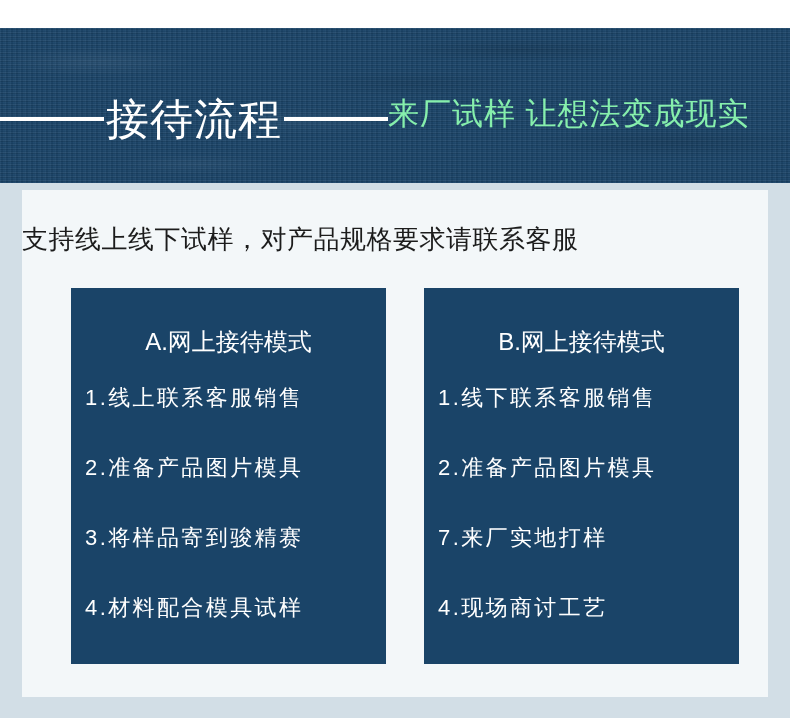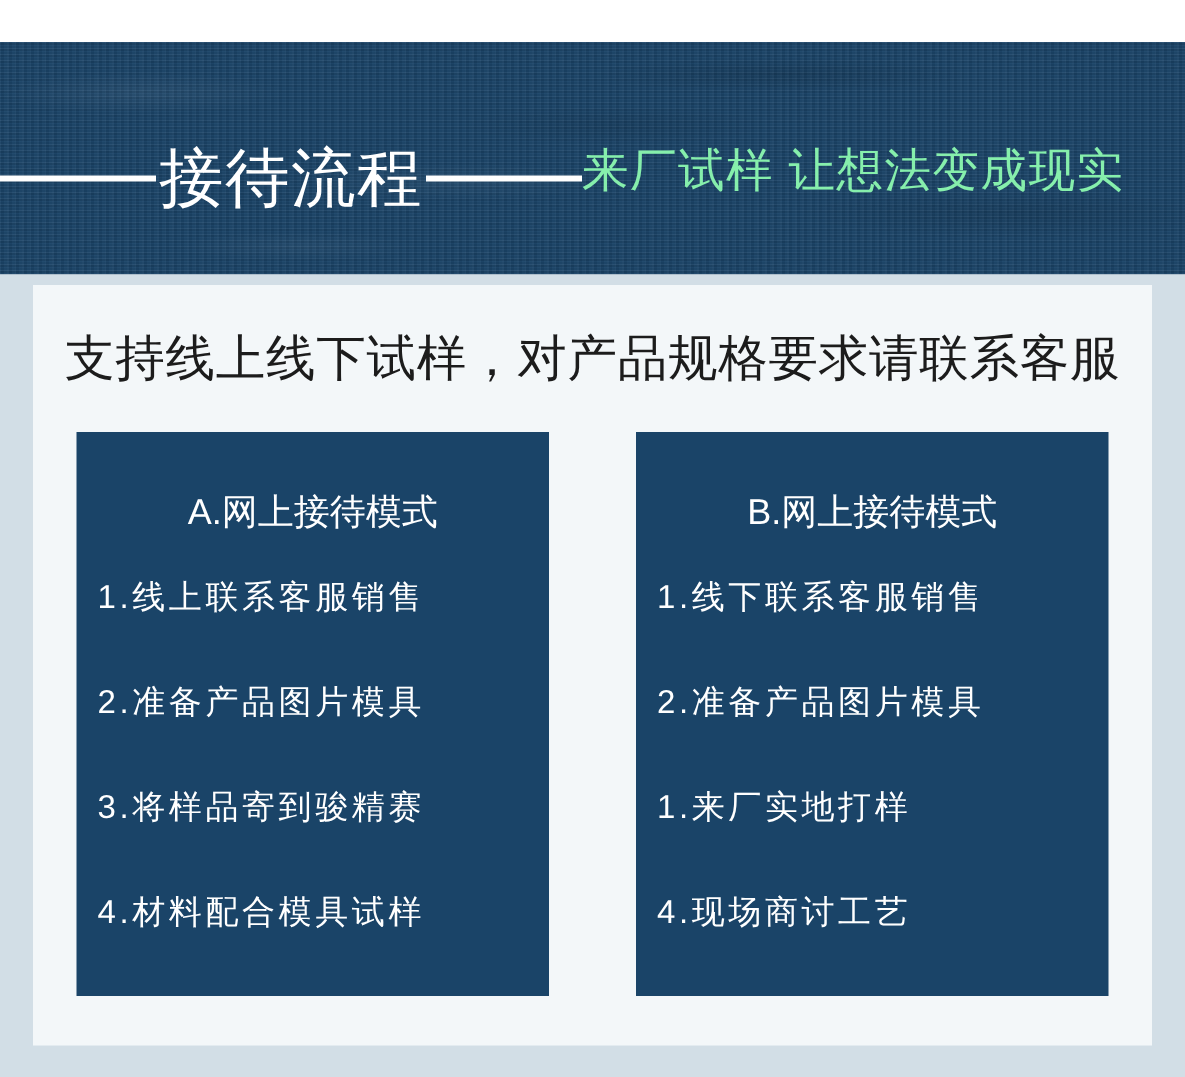--- a/index.html
+++ b/index.html
@@ -117,42 +117,43 @@
   .panel {
     position: absolute;
     left: 22px; top: 7px;
     width: 746px; height: 507px;
     background: #f3f7f9;
   }
   .panel-heading {
     position: absolute;
     left: 0; top: 32px;
     width: 746px;
-    text-align: center;
-    font-size: 33px;
+    text-align: left;
+    font-size: 26px;
     line-height: 34px;
     color: #1c1c1c;
     font-weight: 400;
     letter-spacing: 0.5px;
     white-space: nowrap;
   }
 
   .cards {
     position: absolute;
     left: 29px; top: 98px;
     width: 688px;
     display: flex;
     justify-content: space-between;
   }
   .card {
     width: 315px;
     height: 376px;
     background: #1a4468;
     box-sizing: border-box;
     padding-top: 38px;
+    margin-left: 20px;
   }
   .card-title {
     text-align: center;
     font-size: 24px;
     line-height: 32px;
     color: #ffffff;
     font-weight: 400;
     letter-spacing: 0px;
     white-space: nowrap;
   }
@@ -207,20 +208,20 @@
           <li>3.将样品寄到骏精赛</li>
           <li>4.材料配合模具试样</li>
         </ul>
       </div>
 
       <div class="card">
         <div class="card-title">B.网上接待模式</div>
         <ul class="card-list">
           <li>1.线下联系客服销售</li>
           <li>2.准备产品图片模具</li>
-          <li>1.来厂实地打样</li>
+          <li>7.来厂实地打样</li>
           <li>4.现场商讨工艺</li>
         </ul>
       </div>
 
     </div>
   </div>
 </div>
 
 </body></html>

